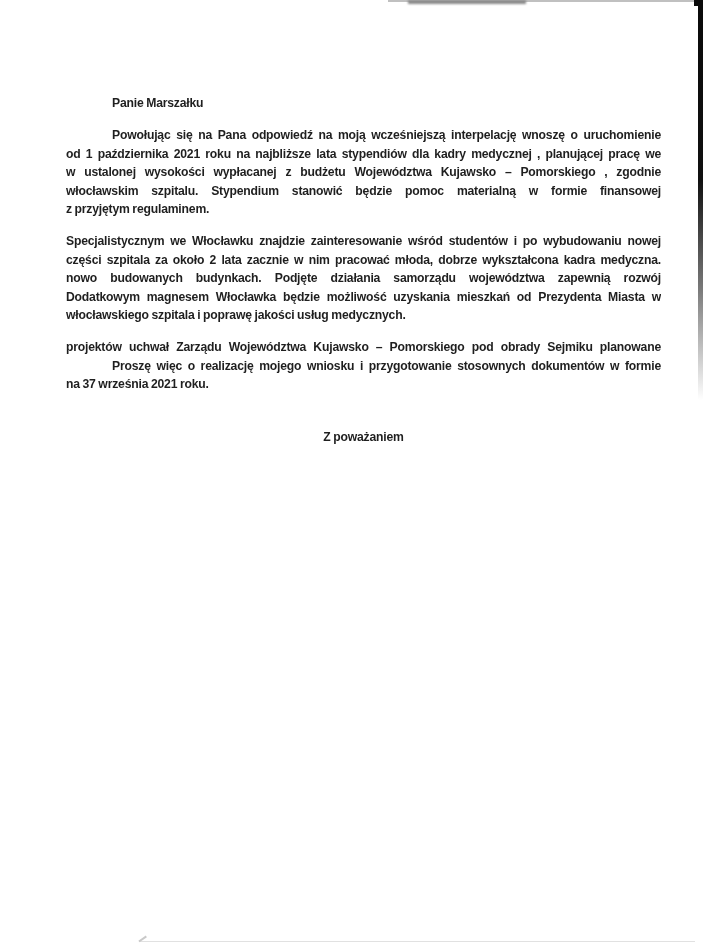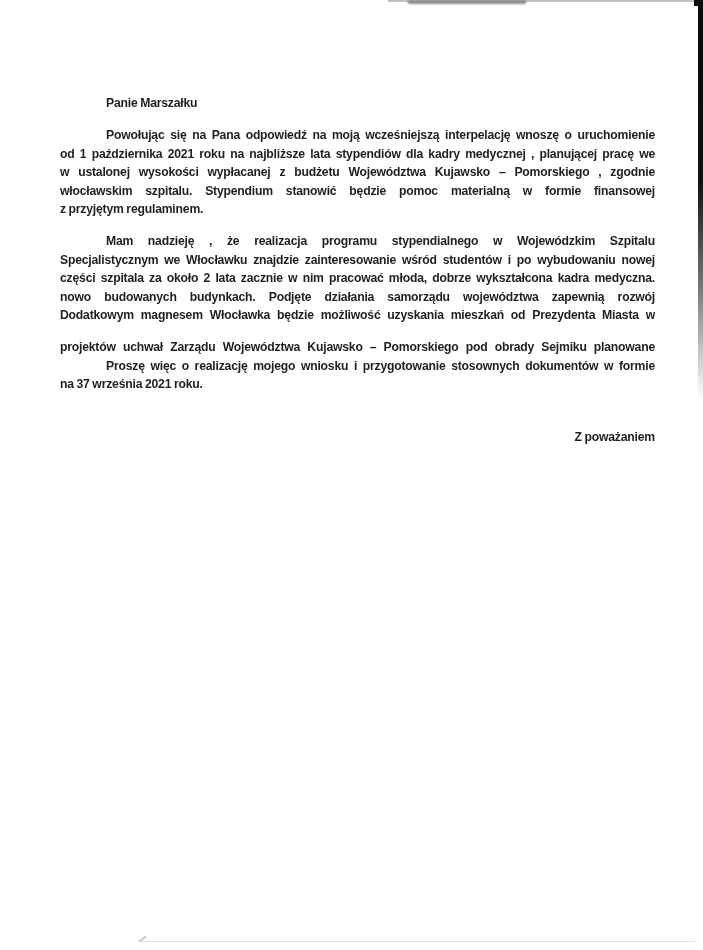--- a/index.html
+++ b/index.html
@@ -9,21 +9,21 @@
     margin:0 auto;
     background:#ffffff;
     overflow:hidden;
     font-family:"Liberation Sans", sans-serif;
     color:#1f1f1f;
   }
 
   
   .letter {
     position:absolute;
-    left:60px; top:95px;
+    left:66px; top:95px;
     width:595px;
     font-size:12.2px;
     font-weight:600;
     letter-spacing:-0.2px;
     word-spacing:-0.5px;
     -webkit-font-smoothing:antialiased;
   }
   .salutation {
     margin:0 0 15px 46px;
     font-weight:700;
@@ -37,21 +37,21 @@
     overflow:hidden;
     text-align:justify;
     text-align-last:left;
     white-space:normal;
   }
   .line.jl  { text-align-last:justify; }
   .line.first { text-indent:46px; }
 
   .closing-block {
     margin-top:35px;
-    text-align:right;
+    text-align:center;
   }
   .closing   { line-height:16px; margin-bottom:14px; }
   .signature { line-height:16px; }
 
   
   .scan-top-line {
     position:absolute; left:388px; top:0;
     width:315px; height:2px;
     background:#b5b5b5; opacity:.85;
   }
@@ -101,25 +101,25 @@
 
     <div class="para">
       <div class="line jl first">Powołując się na Pana odpowiedź na moją wcześniejszą interpelację wnoszę o uruchomienie</div>
       <div class="line jl">od 1 października 2021 roku na najbliższe lata stypendiów dla kadry medycznej , planującej pracę we</div>
       <div class="line jl">w ustalonej wysokości wypłacanej z budżetu Województwa Kujawsko – Pomorskiego , zgodnie</div>
       <div class="line jl">włocławskim szpitalu.  Stypendium stanowić będzie pomoc materialną w formie finansowej</div>
       <div class="line">z przyjętym regulaminem.</div>
     </div>
 
     <div class="para">
-      <div class="line jl first">Mam nadzieję , że realizacja programu stypendialnego w Wojewódzkim Szpitalu</div>
       <div class="line jl">Specjalistycznym we Włocławku znajdzie zainteresowanie wśród studentów i po wybudowaniu nowej</div>
       <div class="line jl">części szpitala za około 2 lata zacznie w nim pracować młoda, dobrze wykształcona kadra medyczna.</div>
       <div class="line jl">nowo budowanych budynkach. Podjęte działania samorządu województwa zapewnią rozwój</div>
       <div class="line jl">Dodatkowym magnesem Włocławka będzie możliwość uzyskania mieszkań od Prezydenta Miasta w</div>
+      <div class="line">włocławskiego szpitala i poprawę jakości usług medycznych.</div>
     </div>
 
     <div class="para">
       <div class="line jl">projektów uchwał Zarządu Województwa Kujawsko – Pomorskiego pod obrady Sejmiku planowane</div>
       <div class="line jl first">Proszę więc o realizację mojego wniosku i przygotowanie stosownych dokumentów w formie</div>
       <div class="line">na 37 września 2021 roku.</div>
     </div>
 
     <div class="closing-block">
       <div class="closing">Z poważaniem</div>

